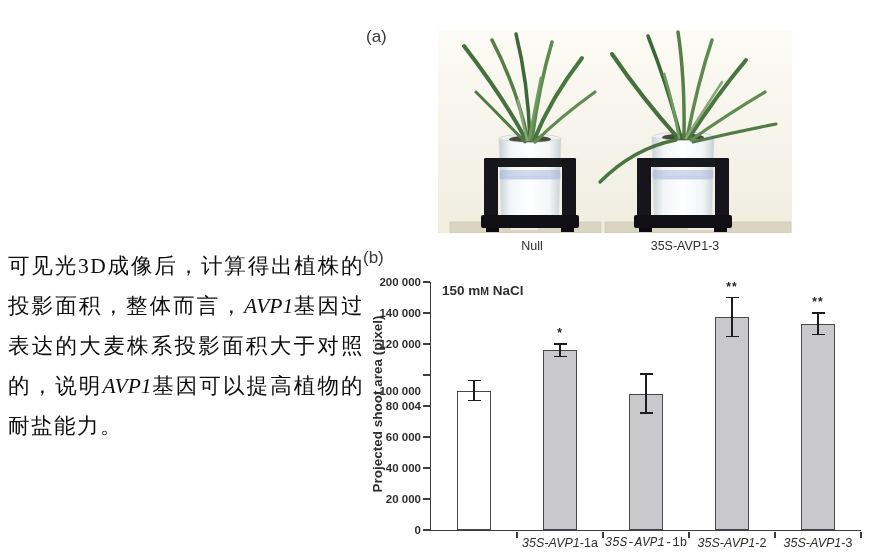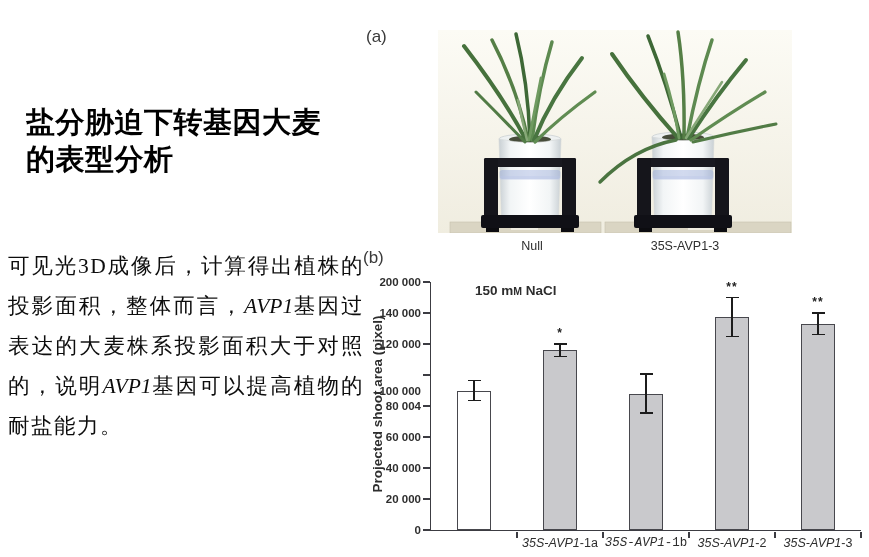--- a/index.html
+++ b/index.html
@@ -36,32 +36,28 @@
   .sig{position:absolute;width:44px;text-align:center;font-size:12px;
        font-weight:700;color:#222;letter-spacing:1px;}
   .xlabel{position:absolute;text-align:center;font-size:12.5px;color:#2e2e2e;
           white-space:nowrap;}
   .xlabel span[data-ital]{font-style:italic;}
 
   .ylabel{position:absolute;left:377px;top:404px;
           transform:translate(-50%,-50%) rotate(-90deg);
           font-size:13.5px;font-weight:700;color:#2e2e2e;white-space:nowrap;}
   .annotation{position:absolute;left:442px;top:283px;font-size:13.5px;
-              font-weight:700;color:#2e2e2e;margin-left:33px;}
+              font-weight:700;color:#2e2e2e;}
   .annotation span[data-sc]{font-size:0.78em;}
 </style>
 </head>
 <body>
 
 <div class="slide">
 
-  <div class="title">
-    <div>盐分胁迫下转基因大麦</div>
-    <div>的表型分析</div>
-  </div>
 
   <div class="para"><span>可见光3D成像后，计算得出植株的投影面积，整体而言，</span><span data-ital="1">AVP1</span><span>基因过表达的大麦株系投影面积大于对照的，说明</span><span data-ital="1">AVP1</span><span>基因可以提高植物的耐盐能力。</span></div>
 
   <div class="panel-label" style="left:366px;top:27px">(a)</div>
 
   <div class="photo">
     <svg width="354" height="203" viewBox="0 0 354 203">
       <defs>
         <linearGradient id="bgG" x1="0" y1="0" x2="0" y2="1">
           <stop offset="0" stop-color="#fcfbf5"></stop>

